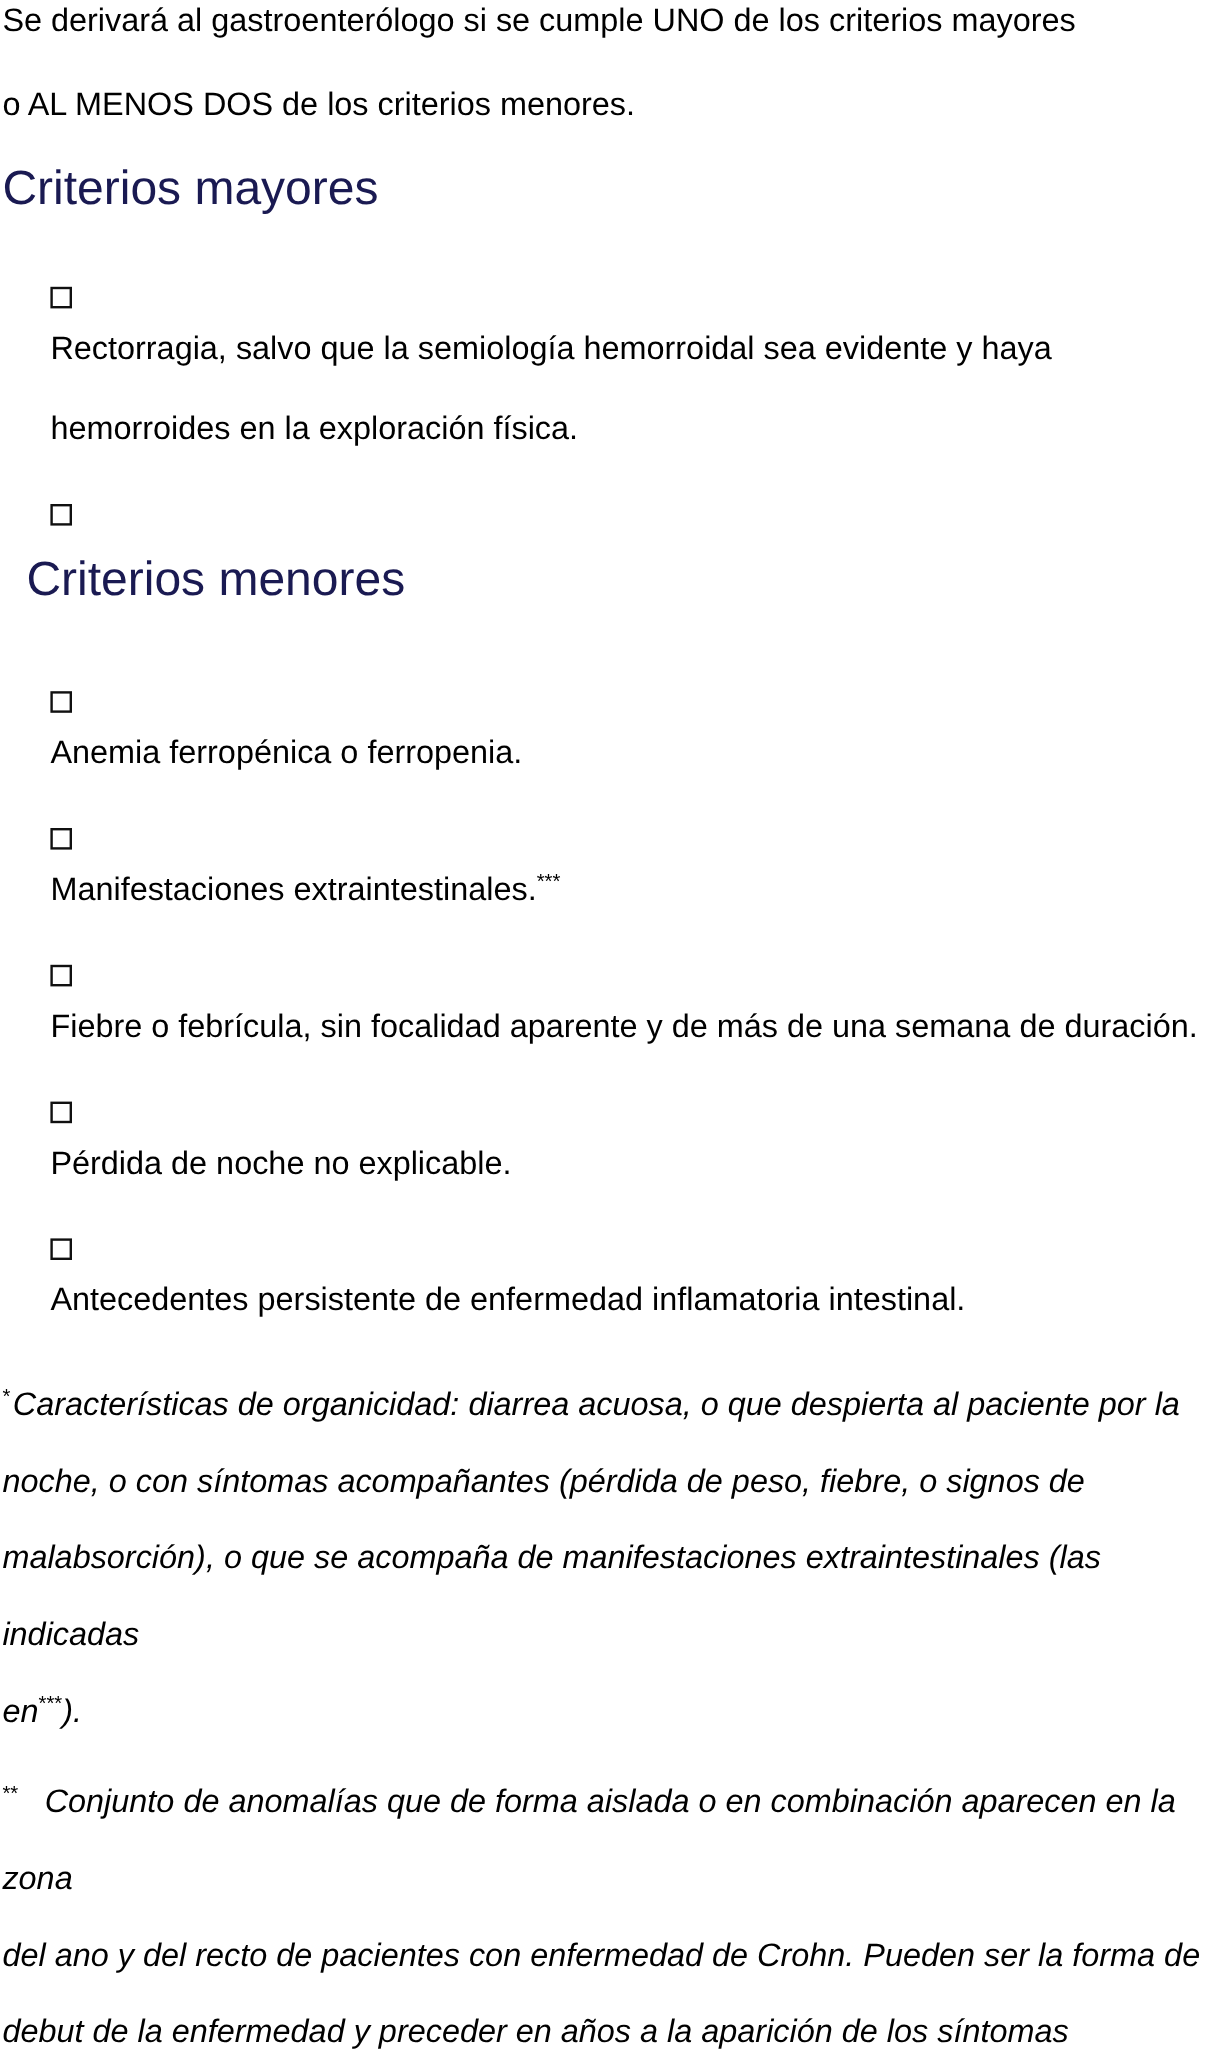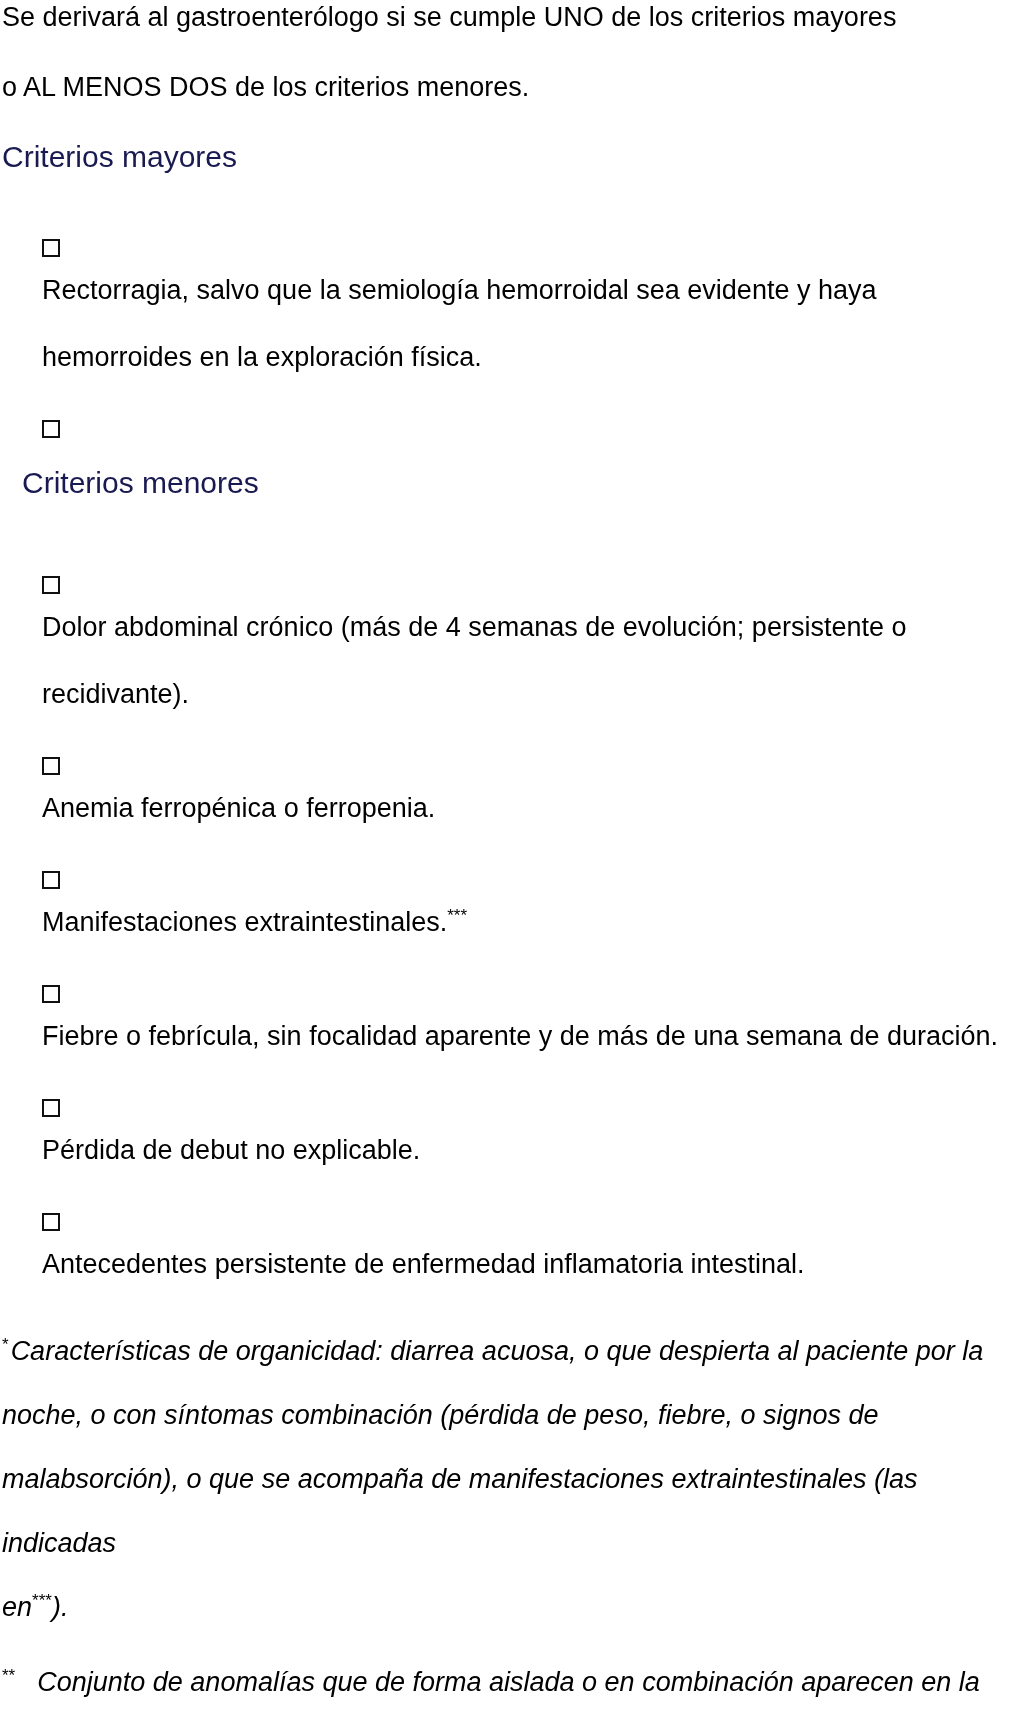--- a/index.html
+++ b/index.html
@@ -19,21 +19,21 @@
   .pre { white-space: pre-line; }
 
   .doc-title {
     margin: -18px 0 0 0;
     font-size: 27px;
     font-weight: 400;
     line-height: 70px;
   }
   .section-heading {
     margin: 0;
-    font-size: 30px;
+    font-size: 40px;
     font-weight: 400;
     line-height: 42px;
     color: #1a1a52;
   }
   #heading-mayores { margin-top: 14px; }
   #heading-menores { margin-top: 24px; margin-left: 20px; }
 
   ul.criteria-list {
     list-style: none;
     margin: 0;
@@ -96,47 +96,42 @@
     <li class="check-item">
       <span class="checkbox"></span>
     </li>
   </ul>
 
   <h2 class="section-heading" id="heading-menores">Criterios menores</h2>
 
   <ul class="criteria-list" id="list-menores">
     <li class="check-item">
       <span class="checkbox"></span>
-      <p class="item-text"><span class="pre">Dolor abdominal crónico (más de 4 semanas de evolución; persistente o
-recidivante).</span><sup class="fn-ref"></sup></p>
-    </li>
-    <li class="check-item">
-      <span class="checkbox"></span>
       <p class="item-text"><span class="pre">Anemia ferropénica o ferropenia.</span><sup class="fn-ref"></sup></p>
     </li>
     <li class="check-item">
       <span class="checkbox"></span>
       <p class="item-text"><span class="pre">Manifestaciones extraintestinales.</span><sup class="fn-ref">***</sup></p>
     </li>
     <li class="check-item">
       <span class="checkbox"></span>
       <p class="item-text"><span class="pre">Fiebre o febrícula, sin focalidad aparente y de más de una semana de duración.</span><sup class="fn-ref"></sup></p>
     </li>
     <li class="check-item">
       <span class="checkbox"></span>
-      <p class="item-text"><span class="pre">Pérdida de debut no explicable.</span><sup class="fn-ref"></sup></p>
+      <p class="item-text"><span class="pre">Pérdida de noche no explicable.</span><sup class="fn-ref"></sup></p>
     </li>
     <li class="check-item">
       <span class="checkbox"></span>
       <p class="item-text"><span class="pre">Antecedentes persistente de enfermedad inflamatoria intestinal.</span><sup class="fn-ref"></sup></p>
     </li>
   </ul>
 
   <p class="footnote" id="footnote-1"><sup class="fn-marker">*</sup><span class="pre">Características de organicidad: diarrea acuosa, o que despierta al paciente por la
-noche, o con síntomas combinación (pérdida de peso, fiebre, o signos de
+noche, o con síntomas acompañantes (pérdida de peso, fiebre, o signos de
 malabsorción), o que se acompaña de manifestaciones extraintestinales (las indicadas
 en</span><sup class="fn-inline">***</sup><span>).</span></p>
 
   <p class="footnote" id="footnote-2"><sup class="fn-marker">**</sup><span class="pre">Conjunto de anomalías que de forma aislada o en combinación aparecen en la zona
 del ano y del recto de pacientes con enfermedad de Crohn. Pueden ser la forma de
 debut de la enfermedad y preceder en años a la aparición de los síntomas intestinales.
 El espectro de lesiones incluye: fisuras, fístulas, abscesos, pliegues cutáneos
 y maceración (e incluso ulceración) perianal</span><sup class="fn-inline"></sup><span></span></p>
 
 </div>

